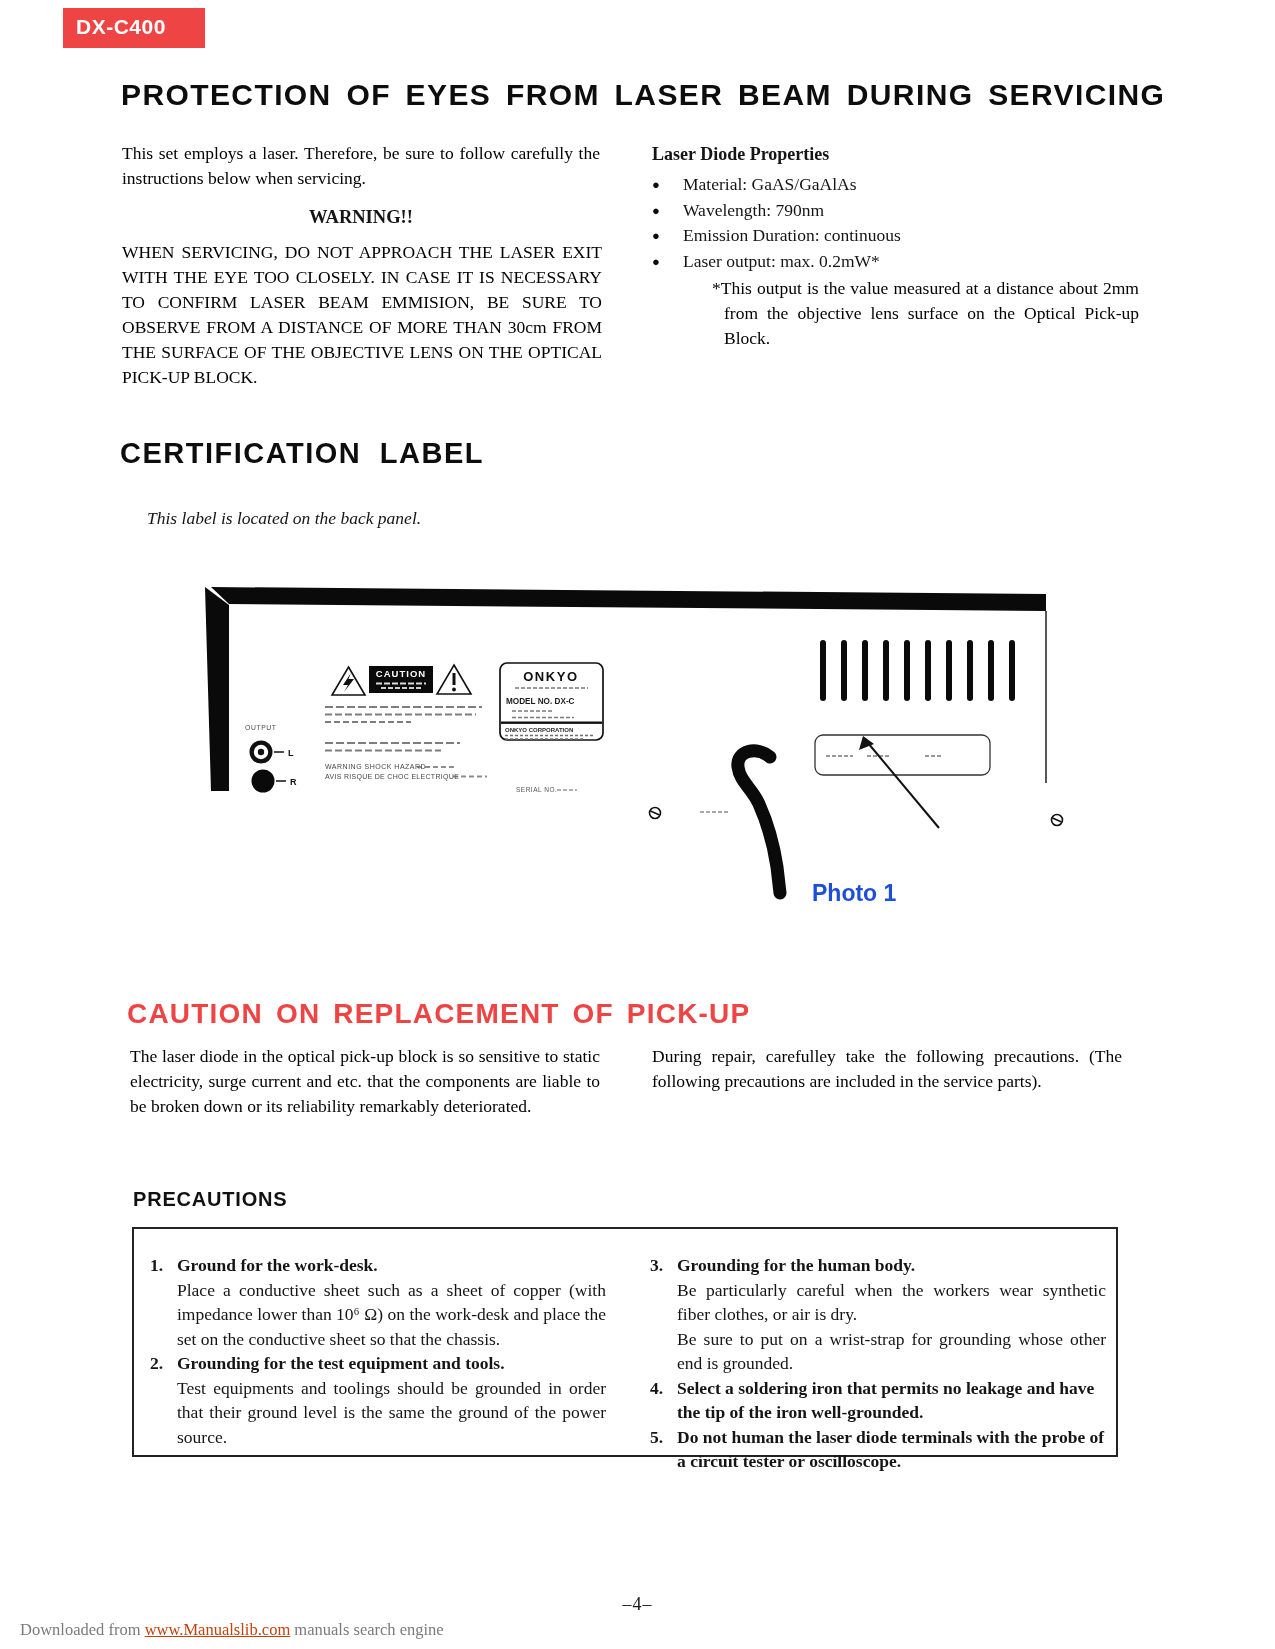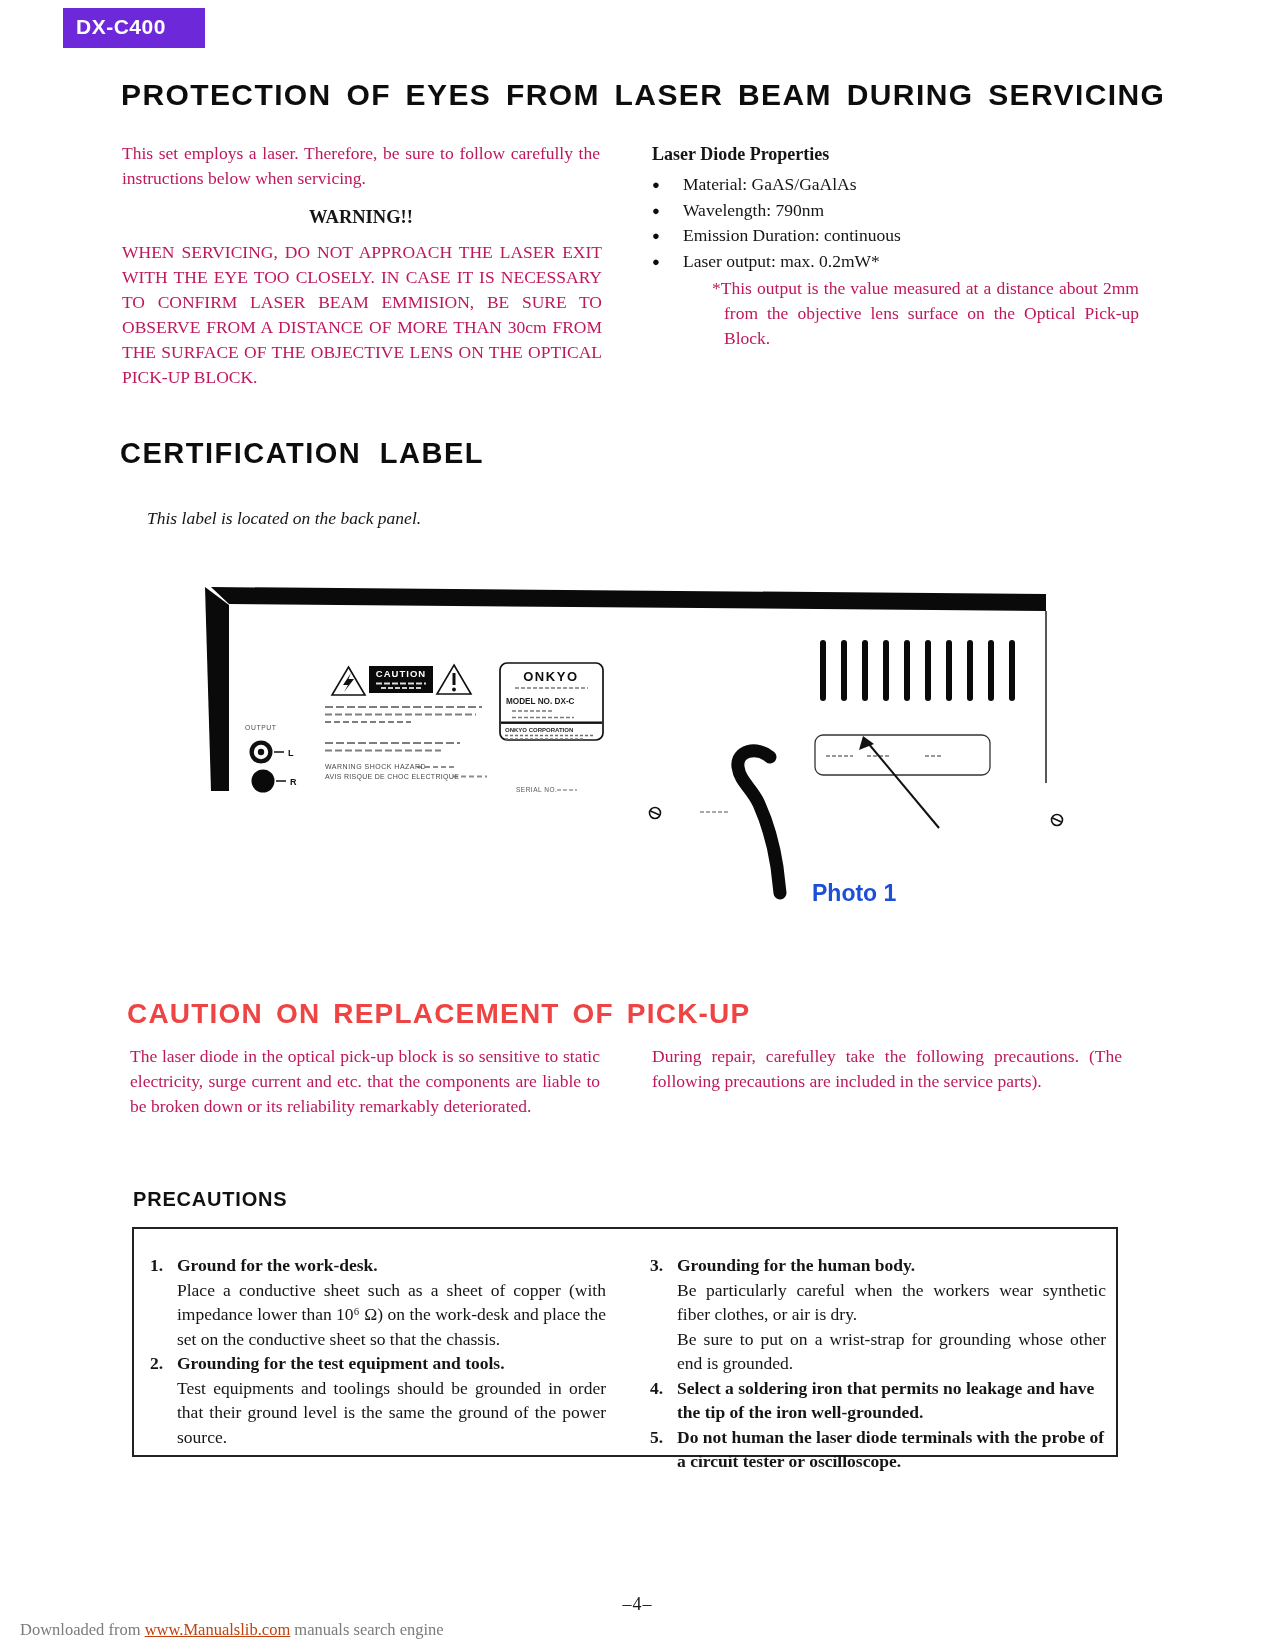--- a/index.html
+++ b/index.html
@@ -4,29 +4,29 @@
 <style>
   html,body{margin:0;padding:0;}
   body{
     width:1275px;height:1649px;position:relative;background:#ffffff;
     font-family:"Liberation Serif", serif;color:#151515;overflow:hidden;
   }
   .abs{position:absolute;}
   .sans{font-family:"Liberation Sans", sans-serif;}
 
   .badge{
-    left:63px;top:8px;width:142px;height:40px;background:#6d28d9;color:#fff;
+    left:63px;top:8px;width:142px;height:40px;background:#ef4444;color:#fff;
     font-family:"Liberation Sans",sans-serif;font-weight:bold;font-size:21px;
     padding:7px 0 0 13px;box-sizing:border-box;letter-spacing:0.5px;
   }
   .h1{
     left:121px;top:78px;width:1030px;font-weight:bold;font-size:30px;
     letter-spacing:1.4px;word-spacing:5px;white-space:nowrap;color:#0d0d0d;
   }
-  .body-text{font-size:17.5px;line-height:25px;text-align:justify;color:#be185d;}
+  .body-text{font-size:17.5px;line-height:25px;text-align:justify;color:#000000;}
   .intro1{left:122px;top:141px;width:478px;}
   .warn-head{left:122px;top:207px;width:478px;text-align:center;font-weight:bold;font-size:18.5px;}
   .warn-body{left:122px;top:240px;width:480px;}
 
   .diode-head{left:652px;top:144px;width:470px;font-weight:bold;font-size:18px;}
   .diode-list{left:652px;top:172px;width:474px;margin:0;padding:0;list-style:none;}
   .diode-list li{display:flex;font-size:17.5px;line-height:25.5px;}
   .diode-list .bullet{width:14px;margin-right:17px;font-size:13px;line-height:25.5px;color:#0c0c0c;}
   .footnote{left:712px;top:276px;width:415px;padding-left:12px;text-indent:-12px;}
 

